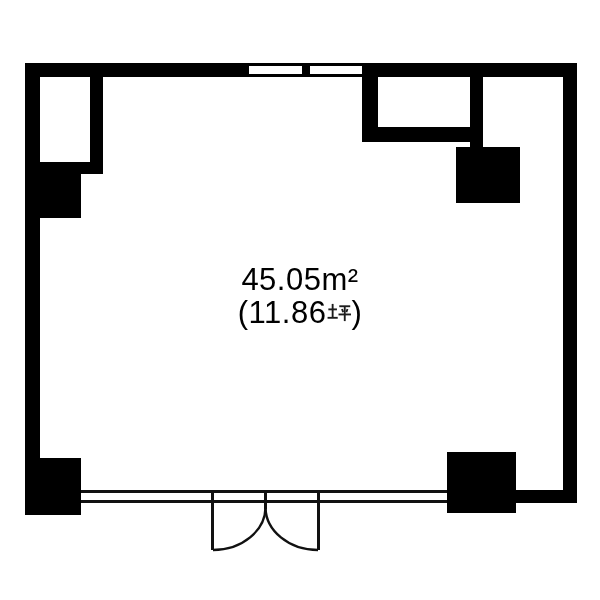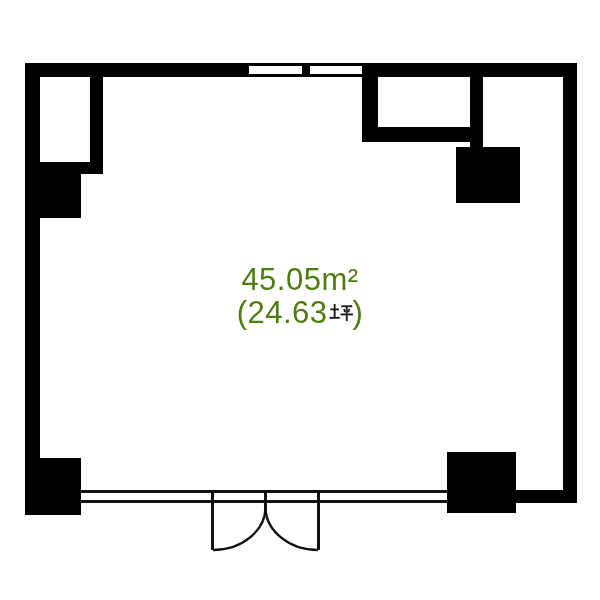--- a/index.html
+++ b/index.html
@@ -3,21 +3,21 @@
 <meta charset="utf-8">
 <style>
   html,body{margin:0;padding:0;background:#ffffff;}
   .stage{position:relative;width:600px;height:600px;background:#ffffff;overflow:hidden;
          font-family:"Liberation Sans","DejaVu Sans",sans-serif;}
   .w{position:absolute;background:#000000;}           
   .win{position:absolute;background:#ffffff;}         
   .thin{position:absolute;background:#111111;}        
   .door-svg{position:absolute;left:180px;top:478px;width:200px;height:92px;}
   .area-label{position:absolute;left:0;top:263px;width:600px;text-align:center;
-              color:#4d7c0f;font-size:31px;line-height:33px;letter-spacing:0.5px;}
+              color:#000000;font-size:31px;line-height:33px;letter-spacing:0.5px;}
   .area-label .tsubo-glyph{display:inline-block;width:25px;height:27px;vertical-align:-3px;}
 </style>
 </head>
 <body>
 
 <div class="stage">
 
   <div class="w" style="left:25px;top:63px;width:552px;height:14px;"></div>
   <div class="win" style="left:249px;top:66px;width:53px;height:8px;"></div>
   <div class="win" style="left:310px;top:66px;width:52px;height:8px;"></div>
@@ -44,21 +44,21 @@
   <div class="thin" style="left:264px;top:490px;width:3px;height:19px;"></div>
   <div class="thin" style="left:317px;top:490px;width:3px;height:60px;"></div>
 
   <svg class="door-svg" viewBox="180 478 200 92" xmlns="http://www.w3.org/2000/svg">
     <path d="M 265.5 507 A 52.5 43 0 0 1 213 550" fill="none" stroke="#111111" stroke-width="2.4"></path>
     <path d="M 265.5 507 A 52.5 43 0 0 0 318 550" fill="none" stroke="#111111" stroke-width="2.4"></path>
   </svg>
 
   <div class="area-label">
     <div>45.05m²</div>
-    <div title="(13.63坪)"><span>(24.63</span><svg class="tsubo-glyph" viewBox="0 0 32 32" xmlns="http://www.w3.org/2000/svg" aria-label="坪">
+    <div title="(13.63坪)"><span>(11.86</span><svg class="tsubo-glyph" viewBox="0 0 32 32" xmlns="http://www.w3.org/2000/svg" aria-label="坪">
         <g fill="none" stroke="#1c1c1c" stroke-width="2.4">
           <path d="M3 12 H14"></path>
           <path d="M8.5 5 V22.5"></path>
           <path d="M2 22.8 H15"></path>
           <path d="M17 8 H31"></path>
           <path d="M24 8 V27"></path>
           <path d="M20.5 11.5 L22 15.5"></path>
           <path d="M27.5 11.5 L26 15.5"></path>
           <path d="M16 18.5 H32"></path>
         </g>

